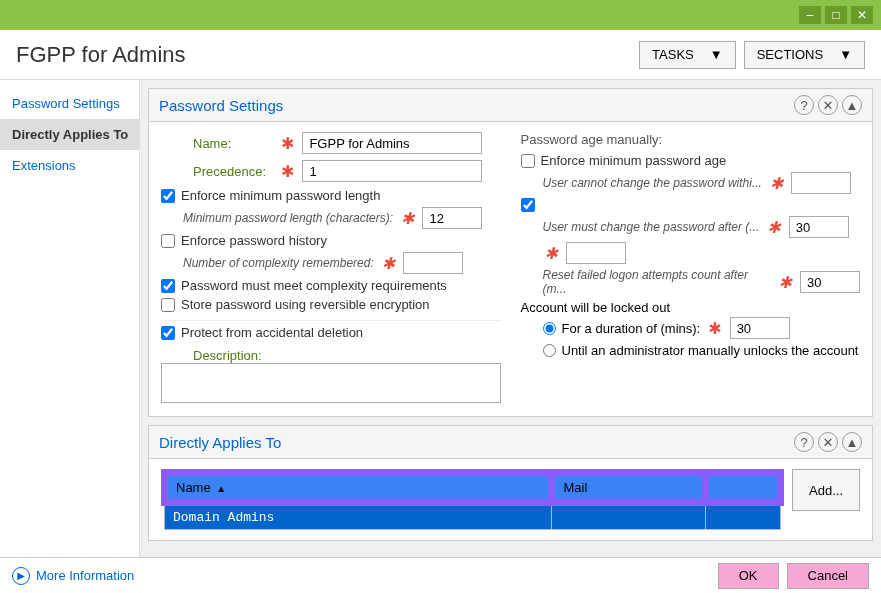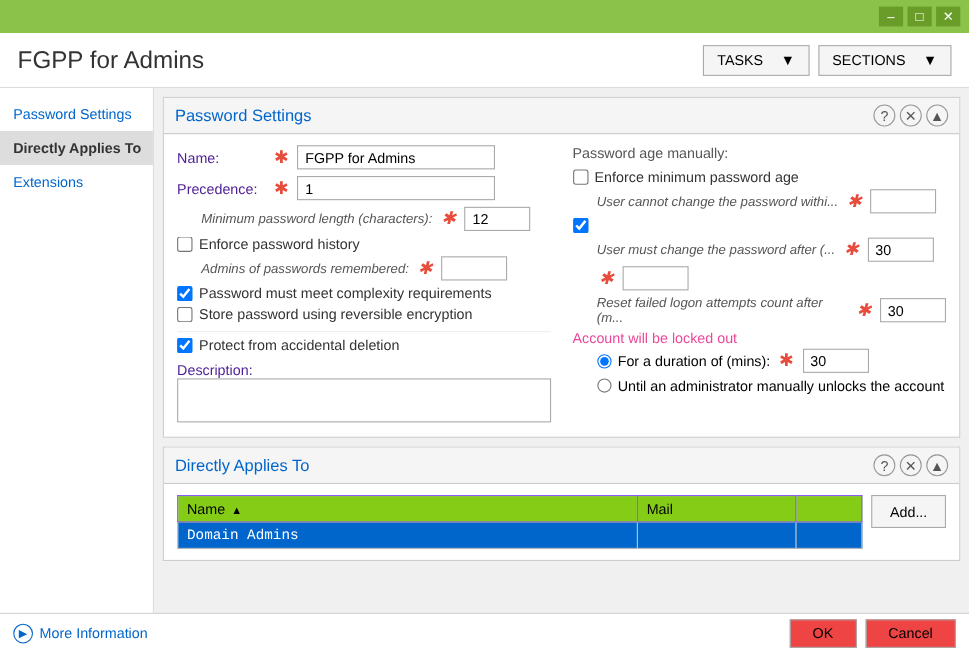--- a/index.html
+++ b/index.html
@@ -143,23 +143,24 @@
     }
 
     
     .form-row {
       display: flex;
       align-items: center;
       margin-bottom: 6px;
       gap: 6px;
     }
     .form-label {
-      color: #4c1d95;
+      color: #4d7c0f;
       min-width: 80px;
       white-space: nowrap;
+      margin-left: 32px;
     }
     .required-star {
       color: #e74c3c;
       font-size: 16px;
       margin: 0 2px;
     }
     .form-input {
       height: 22px;
       border: 1px solid #aaa;
       padding: 2px 6px;
@@ -223,22 +224,22 @@
       cursor: pointer;
     }
 
     
     .applies-table {
       width: 100%;
       border-collapse: collapse;
       margin-bottom: 0;
     }
     .applies-table th {
-      background: #84cc16;
-      border: 1px solid #8b5cf6;
+      background: #3b82f6;
+      border: 7px solid #8b5cf6;
       padding: 4px 8px;
       text-align: left;
       font-weight: normal;
       font-size: 13px;
     }
     .applies-table td {
       border: 1px solid #bbb;
       padding: 4px 8px;
       font-size: 13px;
       font-family: Liberation Mono, monospace;
@@ -254,21 +255,21 @@
     }
     .applies-table-wrapper {
       flex: 1;
     }
     .applies-buttons {
       display: flex;
       flex-direction: column;
       gap: 4px;
     }
     .applies-btn {
-      height: 30px;
+      height: 42px;
       padding: 0 16px;
       border: 1px solid #aaa;
       background: #f5f5f5;
       cursor: pointer;
       font-size: 13px;
     }
 
     
     .desc-area {
       width: 100%;
@@ -298,21 +299,21 @@
       font-size: 13px;
     }
     .status-actions {
       display: flex;
       gap: 8px;
     }
     .action-btn {
       height: 26px;
       padding: 0 20px;
       border: 1px solid #aaa;
-      background: #ef4444;
+      background: #f9a8d4;
       cursor: pointer;
       font-size: 13px;
     }
 
     
     .content::-webkit-scrollbar { width: 8px; }
     .content::-webkit-scrollbar-track { background: #f0f0f0; }
     .content::-webkit-scrollbar-thumb { background: #bbb; border-radius: 4px; }
 
     .sort-arrow {
@@ -380,32 +381,36 @@
               <span class="required-star">✱</span>
               <input type="text" class="form-input" style="width: 180px;" value="FGPP for Admins">
             </div>
 
             <div class="form-row">
               <span class="form-label">Precedence:</span>
               <span class="required-star">✱</span>
               <input type="text" class="form-input" style="width: 180px;" value="1">
             </div>
 
+            <div class="check-row">
+              <input type="checkbox" checked="" style="">
+              <span class="check-label">Enforce minimum password length</span>
+            </div>
             <div class="sub-row">
               <span class="italic-hint">Minimum password length (characters):</span>
               <span class="required-star">✱</span>
               <input type="text" class="form-input" style="width: 60px;" value="12">
             </div>
 
             <div class="check-row">
               <input type="checkbox" style="">
               <span class="check-label">Enforce password history</span>
             </div>
             <div class="sub-row">
-              <span class="italic-hint">Admins of passwords remembered:</span>
+              <span class="italic-hint">Number of complexity remembered:</span>
               <span class="required-star">✱</span>
               <input type="text" class="form-input" style="width: 60px;" value="">
             </div>
 
             <div class="check-row">
               <input type="checkbox" checked="" style="">
               <span class="check-label">Password must meet complexity requirements</span>
             </div>
 
             <div class="check-row">
@@ -449,21 +454,21 @@
 
             <div class="sub-row">
               <span class="required-star">✱</span>
               <input type="text" class="form-input" style="width: 60px;" value="">
             </div>
             <div class="sub-row">
               <span class="italic-hint">Reset failed logon attempts count after (m...</span>
               <span class="required-star">✱</span>
               <input type="text" class="form-input" style="width: 60px;" value="30">
             </div>
-            <div style="margin-left: 0; margin-top: 4px; margin-bottom: 2px; color: #ec4899; font-size: 13px;">Account will be locked out</div>
+            <div style="margin-left: 0; margin-top: 4px; margin-bottom: 2px; color: #000000; font-size: 13px;">Account will be locked out</div>
             <div class="radio-row">
               <input type="radio" name="lockout-type" checked="" style="">
               <span>For a duration of (mins):</span>
               <span class="required-star">✱</span>
               <input type="text" class="form-input" style="width: 60px;" value="30">
             </div>
             <div class="radio-row">
               <input type="radio" name="lockout-type" style="">
               <span>Until an administrator manually unlocks the account</span>
             </div>

